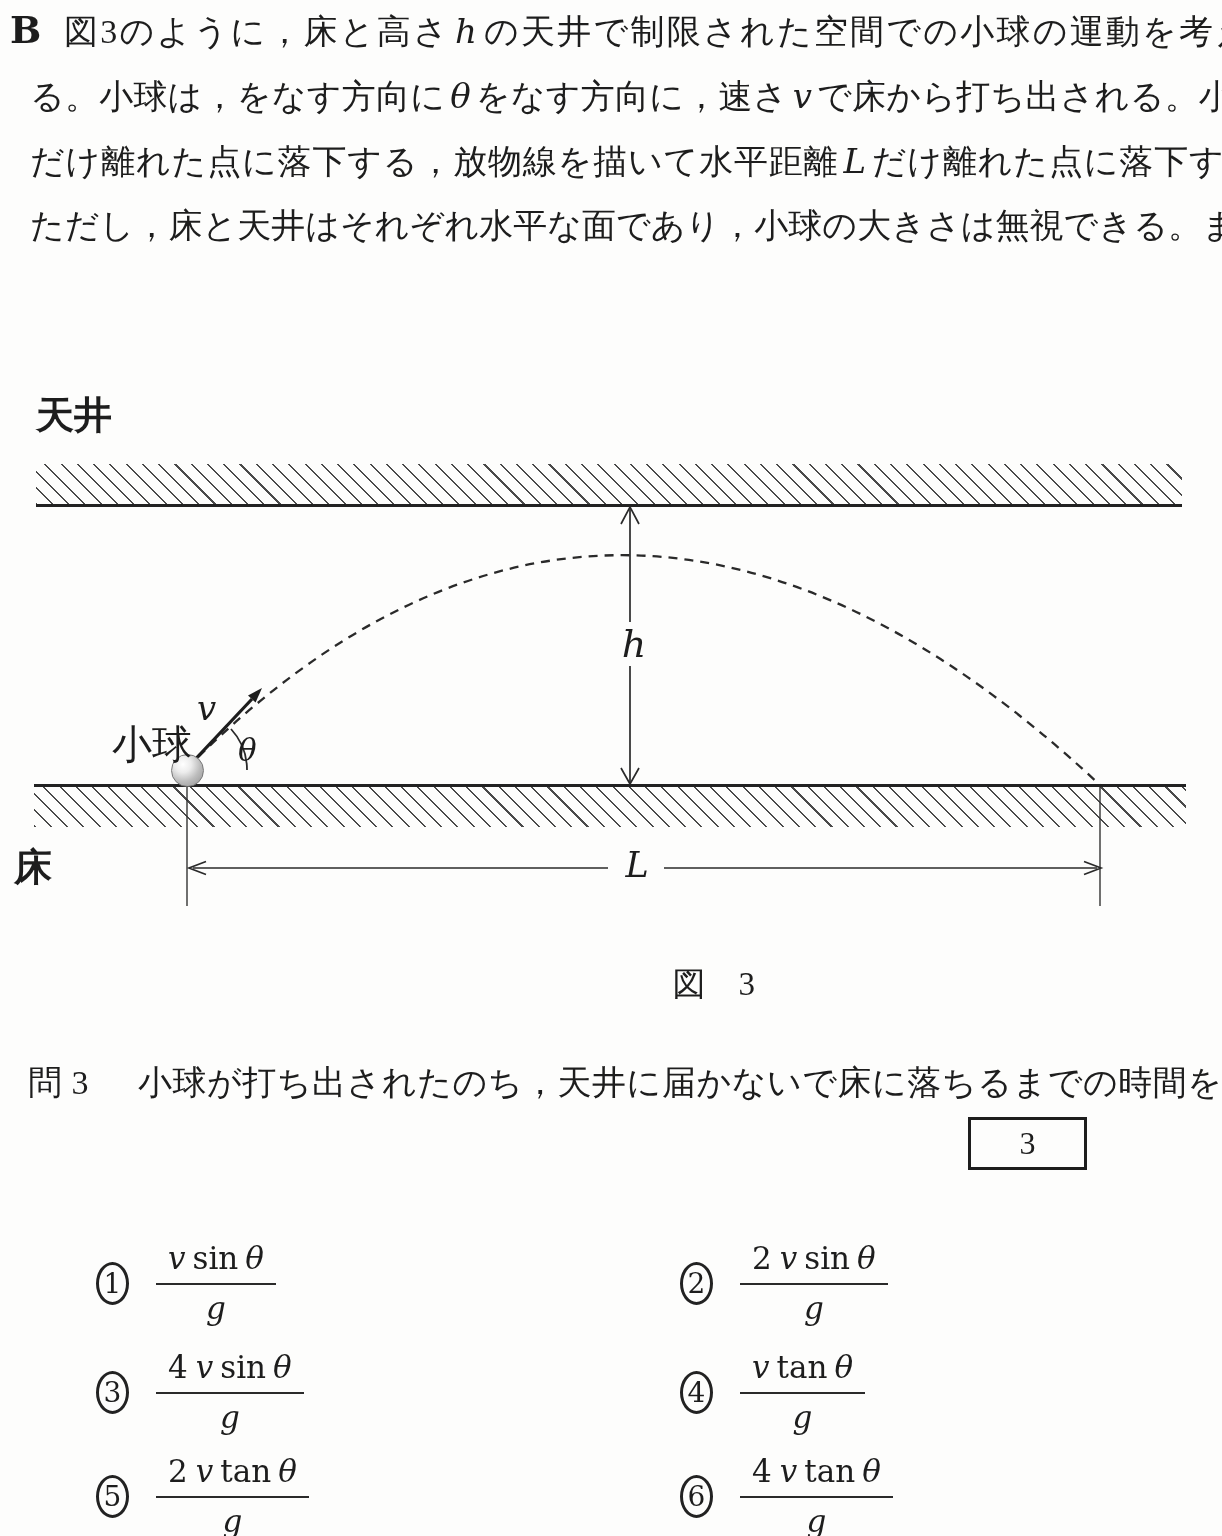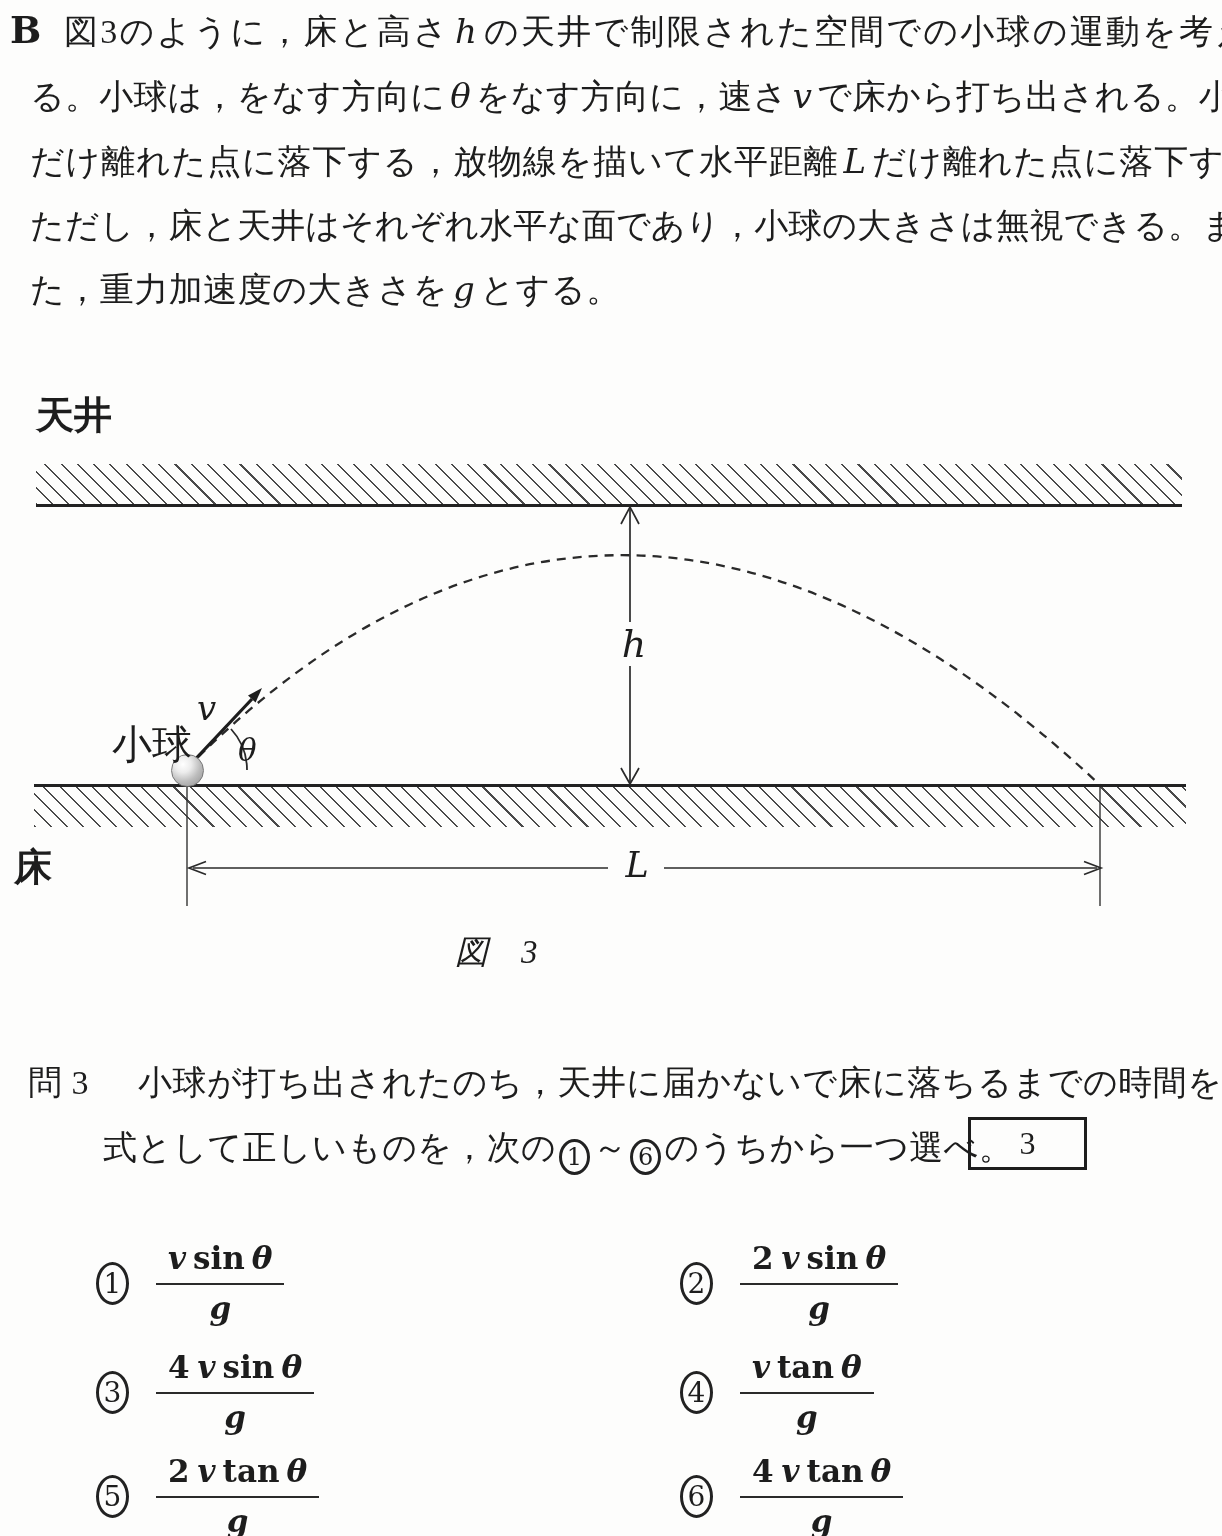--- a/index.html
+++ b/index.html
@@ -46,41 +46,40 @@
     font-size:32px;
   }
 
   
   .option { position:absolute; display:flex; align-items:center; gap:27px; }
   .copt {
     width:33px; height:43px; border:3.5px solid #222; border-radius:50%;
     display:flex; align-items:center; justify-content:center;
     font-size:28px; font-family:"DejaVu Serif",serif; flex:0 0 auto;
   }
-  .frac { text-align:center;font-weight:bold; }
+  .frac { text-align:center; }
   .frac .num {
     font-size:31px; padding:0 12px 7px; border-bottom:2.5px solid #2a2a2a;
     white-space:nowrap; font-family:"DejaVu Serif",serif;
   }
   .frac .den { font-size:31px; padding-top:5px; font-family:"DejaVu Serif",serif; }
   .coeff { margin-right:8px; }
   .coeff:empty { display:none; margin:0; }
   .func { margin:0 7px; }
 </style>
 </head>
 <body>
 
 <div class="page">
 
   <div class="abs b-label" style="left:10px; top:8px;">B</div>
   <div class="abs jp intro-line" style="left:64px; top:10px; letter-spacing:2.2px;"><span>図3のように，床と高さ</span><span class="mvar">h</span><span>の天井で制限された空間での小球の運動を考え</span></div>
   <div class="abs jp intro-line" style="left:30px; top:75px; letter-spacing:0.2px;"><span>る。小球は，をなす方向に</span><span class="mvar">θ</span><span>をなす方向に，速さ</span><span class="mvar">v</span><span>で床から打ち出される。小球</span></div>
   <div class="abs jp intro-line" style="left:30px; top:140px; letter-spacing:0.8px;"><span>だけ離れた点に落下する，放物線を描いて水平距離</span><span class="mvar">L</span><span>だけ離れた点に落下する。</span></div>
   <div class="abs jp intro-line" style="left:30px; top:205px; letter-spacing:0px;"><span>ただし，床と天井はそれぞれ水平な面であり，小球の大きさは無視できる。ま</span></div>
-  <div class="abs jp intro-line" style="left:30px; top:268px; letter-spacing:0.5px;"><span>た，重力加速度の大きさを</span><span class="mvar">g</span><span>とする。</span></div>
 
   <div>
     <div class="abs jp fig-label" style="left:36px; top:392px;">天井</div>
 
     <div class="abs hatch" style="left:36px; top:464px; width:1146px; height:41px;"></div>
     <div class="abs solid-line" style="left:36px; top:504px; width:1146px; height:3px;"></div>
 
     <div class="abs solid-line" style="left:34px; top:784px; width:1152px; height:3px;"></div>
     <div class="abs hatch" style="left:34px; top:787px; width:1152px; height:40px;"></div>
     <div class="abs jp fig-label" style="left:14px; top:844px;">床</div>
@@ -107,26 +106,25 @@
       <polyline points="206,861.5 189,868 206,874.5" fill="none" stroke="#2a2a2a" stroke-width="1.7"></polyline>
       <polyline points="1084,861.5 1101,868 1084,874.5" fill="none" stroke="#2a2a2a" stroke-width="1.7"></polyline>
     </svg>
 
     <div class="abs ball" style="left:171px; top:754px;"></div>
     <div class="abs jp" style="left:112px; top:720px; font-size:40px;">小球</div>
     <div class="abs it" style="left:197px; top:688px; font-size:34px;">v</div>
     <div class="abs it" style="left:238px; top:732px; font-size:31px;">θ</div>
     <div class="abs it dim-label" style="left:612px; top:622px; width:44px; font-size:38px;">h</div>
     <div class="abs it dim-label" style="left:610px; top:845px; width:54px; font-size:35px;">L</div>
-    <div class="abs jp" style="left:455px; top:932px; width:300px; text-align:left; font-size:33px;font-style:italic;">図　3</div>
+    <div class="abs jp" style="left:455px; top:964px; width:300px; text-align:right; font-size:33px;">図　3</div>
   </div>
 
   <div class="abs jp q-line" style="left:28px; top:1062px; letter-spacing:0.5px;">問 3</div>
   <div class="abs jp q-line" style="left:138px; top:1062px; letter-spacing:0.5px;">小球が打ち出されたのち，天井に届かないで床に落ちるまでの時間を表す</div>
-  <div class="abs jp q-line" style="left:103px; top:1127px; letter-spacing:0.3px;"><span>式として正しいものを，次の</span><span class="inline-circle">1</span><span>～</span><span class="inline-circle">6</span><span>のうちから一つ選べ。</span></div>
   <div class="abs answer-box" style="left:968px; top:1117px; width:119px; height:53px;">3</div>
 
   <div class="option" style="left:96px; top:1240px;">
     <span class="copt">1</span>
     <div class="frac">
       <div class="num"><span class="it">v</span><span class="func">sin</span><span class="it">θ</span></div>
       <div class="den it">g</div>
     </div>
   </div>
   <div class="option" style="left:680px; top:1240px;">

